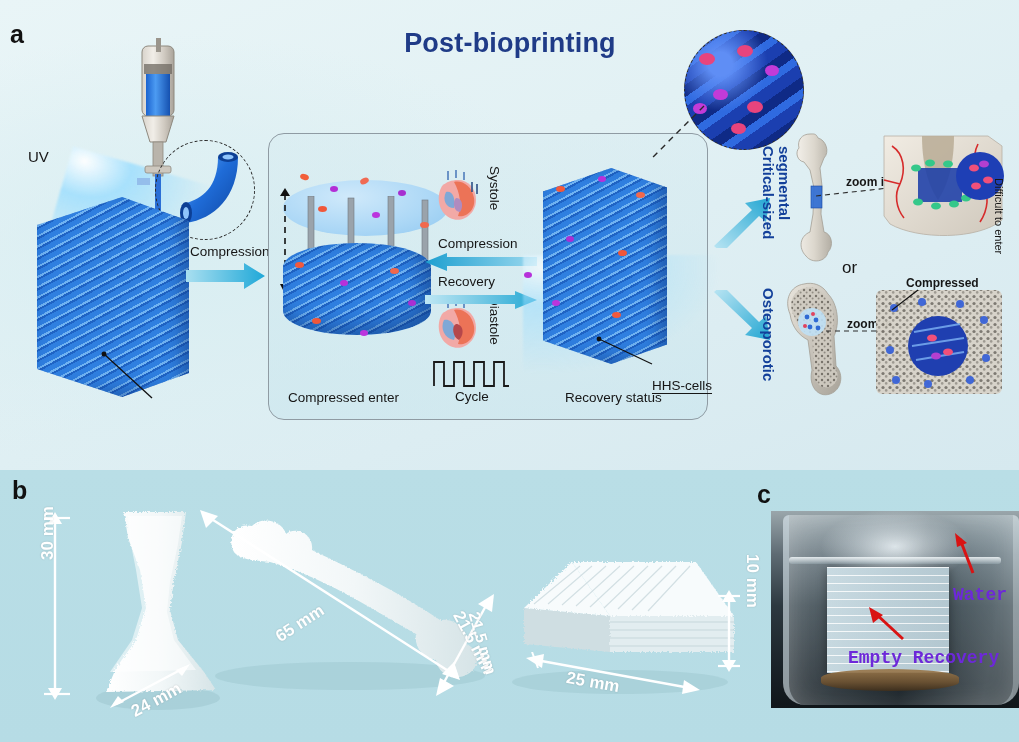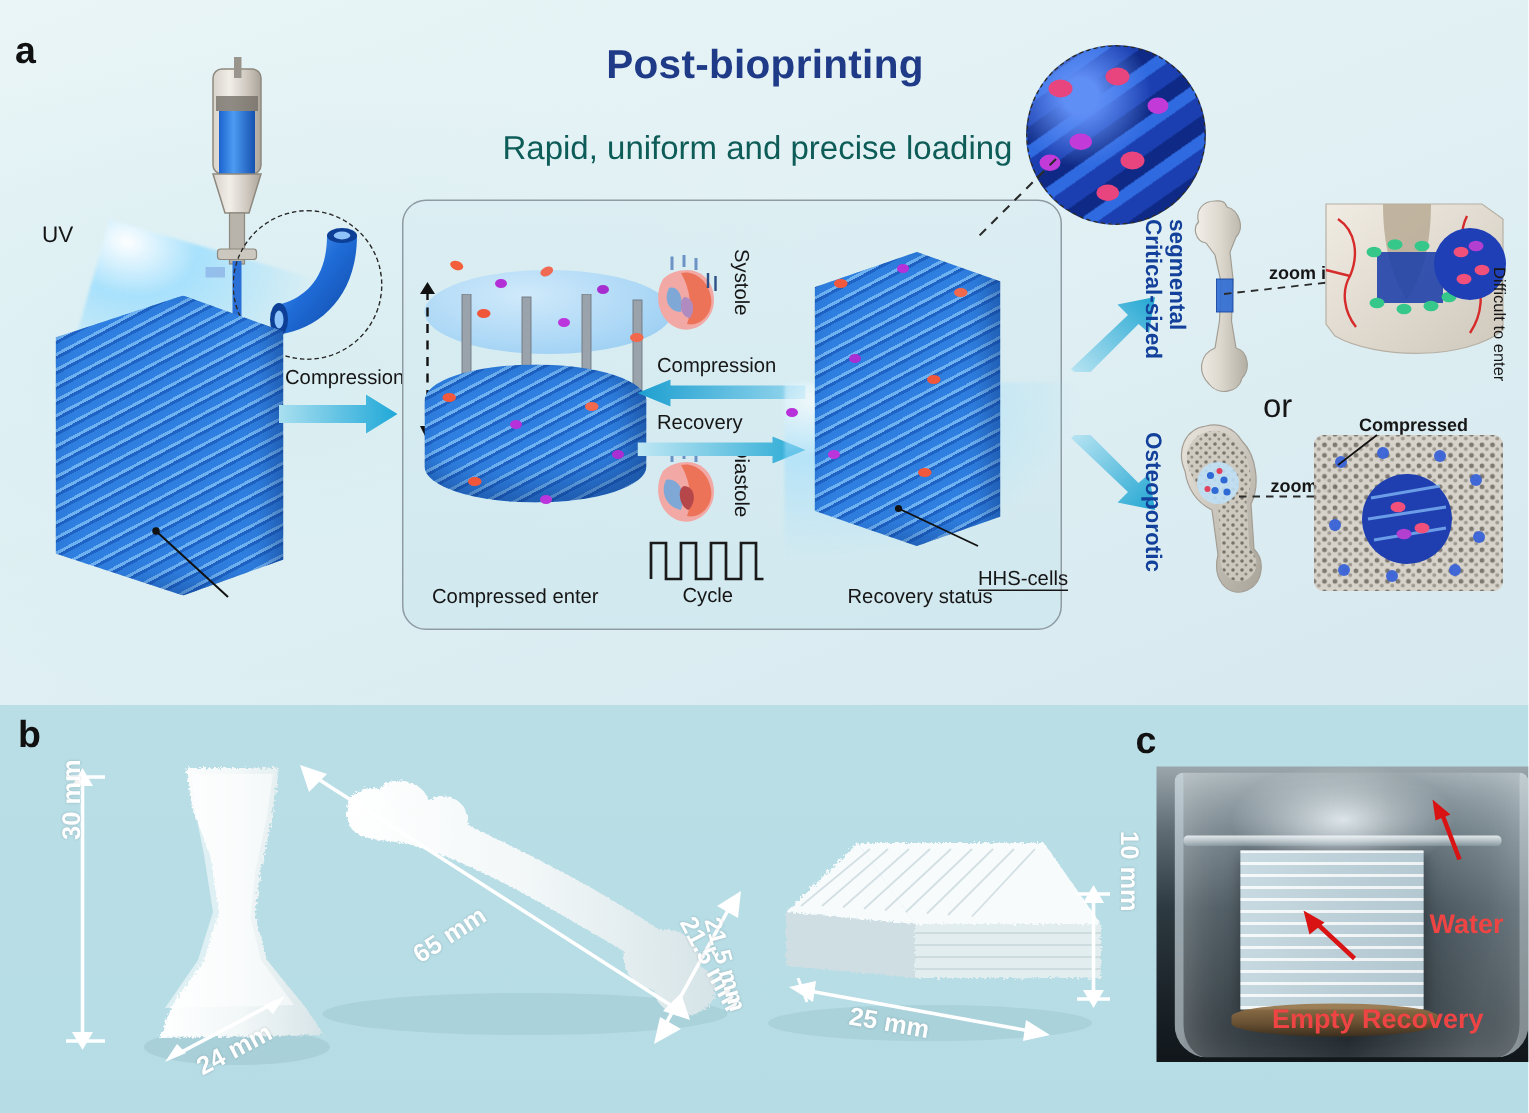--- a/index.html
+++ b/index.html
@@ -63,22 +63,22 @@
   .underline-lab{text-decoration:underline;text-underline-offset:3px;}
 
   
   .arrow-teal{position:absolute;}
 
   
   .meas{position:absolute;color:#fff;font-weight:bold;font-size:17px;white-space:nowrap;
         text-shadow:0 0 2px rgba(0,0,0,.18);}
 
   
-  .redlab{position:absolute;color:#ef4444;font-weight:bold;font-size:18px;
-          font-family:Liberation Sans, sans-serif;white-space:nowrap;margin-top:21px;}
+  .redlab{position:absolute;color:#6d28d9;font-weight:bold;font-size:18px;
+          font-family:Liberation Mono, monospace;white-space:nowrap;}
 
   
   .photo-c{
     position:absolute;left:771px;top:511px;width:248px;height:197px;
     background:
       radial-gradient(ellipse 120px 60px at 50% 18%, #e7edf0 0%, rgba(231,237,240,0) 62%),
       linear-gradient(180deg,#9aa6ab 0%,#5e6b73 22%,#2d3940 48%,#1b2329 78%,#10161a 100%);
     overflow:hidden;
   }
   .jar{
@@ -152,21 +152,20 @@
 <body>
 
 <div id="fig">
 
   <div class="panel-a-bg"></div>
   <div class="panel-bc-bg"></div>
 
   <div class="plabel" style="left:10px;top:22px;">a</div>
 
   <div class="fig-title">Post-bioprinting</div>
-  <div class="fig-subtitle">Rapid, uniform and precise loading</div>
 
   <div class="glow-uv" style="left:55px;top:165px;width:150px;height:110px;transform:rotate(16deg);"></div>
   <div class="txt" style="left:28px;top:148px;font-size:15px;">UV</div>
 
   <svg class="syringe" style="left:120px;top:38px;" width="90" height="190" viewBox="0 0 90 190">
     <defs>
       <linearGradient id="barrel" x1="0" y1="0" x2="1" y2="0">
         <stop offset="0" stop-color="#d8d3cb"></stop>
           <stop offset="0.35" stop-color="#f1eee8"></stop>
         <stop offset="0.7" stop-color="#cfc9c0"></stop>
@@ -424,21 +423,21 @@
     <circle cx="102" cy="48" r="24" fill="#1e3fb5"></circle>
     <g fill="#f0507a">
       <ellipse cx="96" cy="40" rx="5" ry="3.5"></ellipse>
         <ellipse cx="110" cy="52" rx="5" ry="3.5"></ellipse>
       <ellipse cx="98" cy="58" rx="5" ry="3.5"></ellipse>
     </g>
     <ellipse cx="106" cy="36" rx="5" ry="3.5" fill="#b23fd0"></ellipse>
   </svg>
   <div class="vtxt sm" style="left:993px;top:178px;font-size:11px;">Difficult to enter</div>
 
-  <div class="txt" style="left:842px;top:258px;font-size:22px;">or</div>
+  <div class="txt" style="left:842px;top:258px;font-size:17px;">or</div>
 
   <div class="vtxt blue" style="left:760px;top:288px;">Osteoporotic</div>
 
   <svg class="bonegray" style="left:778px;top:270px;" width="80" height="130" viewBox="0 0 80 130">
     <defs>
       <linearGradient id="bg2" x1="0" y1="0" x2="1" y2="1">
         <stop offset="0" stop-color="#e9e5dd"></stop>
           <stop offset="1" stop-color="#a9a49a"></stop>
         </linearGradient>
       <pattern id="trab" width="6" height="6" patternUnits="userSpaceOnUse">

